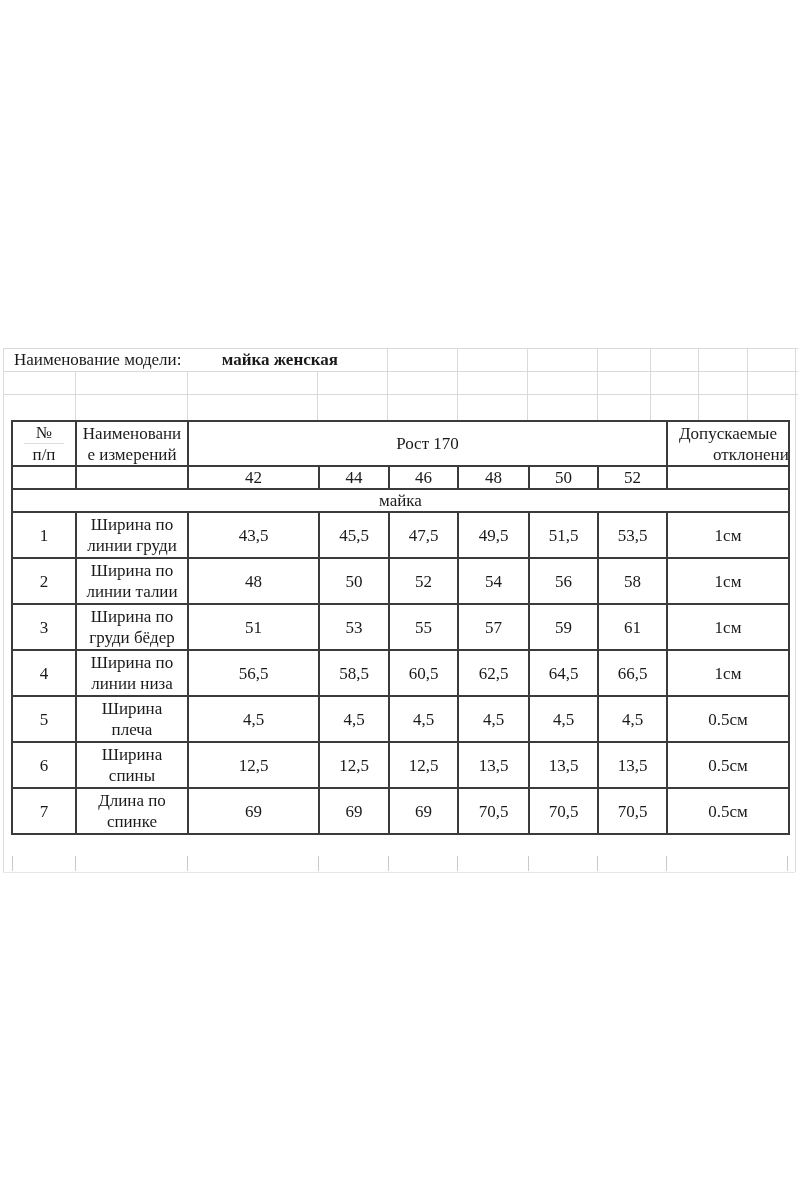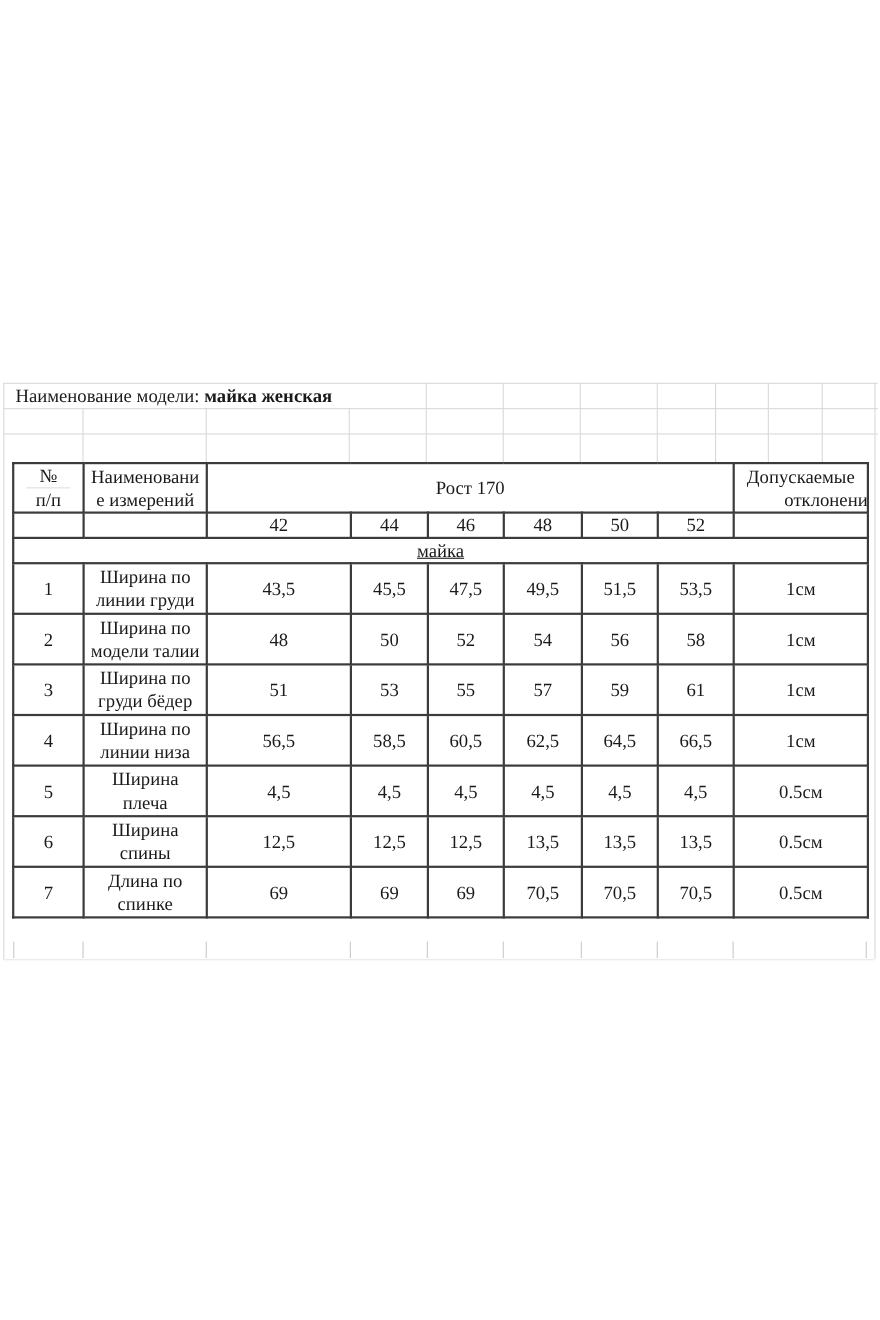--- a/index.html
+++ b/index.html
@@ -24,21 +24,21 @@
 
   
   .title-row {
     position: absolute;
     left: 14px;
     top: 350px;
     height: 21px;
     font-size: 17px;
     white-space: nowrap;
   }
-  .title-row .b { font-weight: bold; }
+  .title-row .b { font-weight: bold; margin-left: 36px; }
 
   .number-row {
     position: absolute;
     left: 0;
     top: 396px;
     width: 800px;
     height: 25px;
     font-size: 17px;
   }
   .number-label {
@@ -70,21 +70,21 @@
     padding: 0;
     text-align: center;
     vertical-align: middle;
     font-size: 17px;
     line-height: 21px;
     overflow: hidden;
     background: #ffffff;
   }
   tr.r-hdr  { height: 45px; }
   tr.r-size { height: 21px; }
-  tr.r-grp  { height: 22px; text-decoration: underline; }
+  tr.r-grp  { height: 22px; }
   tr.r-data { height: 46px; }
 
   .numtop {
     width: 40px;
     margin: 0 auto;
     border-bottom: 1px solid #dedede;
   }
   .tol2 {
     white-space: nowrap;
     text-align: left;
@@ -187,21 +187,21 @@
     <td class="c-val">49,5</td>
     <td class="c-val">51,5</td>
     <td class="c-val">53,5</td>
     <td class="c-tol">1см</td>
   </tr>
 
   <tr class="r-data">
     <td class="c-num">2</td>
     <td class="c-name">
       <div class="l1">Ширина по</div>
-      <div class="l2">модели талии</div>
+      <div class="l2">линии талии</div>
     </td>
     <td class="c-val">48</td>
     <td class="c-val">50</td>
     <td class="c-val">52</td>
     <td class="c-val">54</td>
     <td class="c-val">56</td>
     <td class="c-val">58</td>
     <td class="c-tol">1см</td>
   </tr>
 

